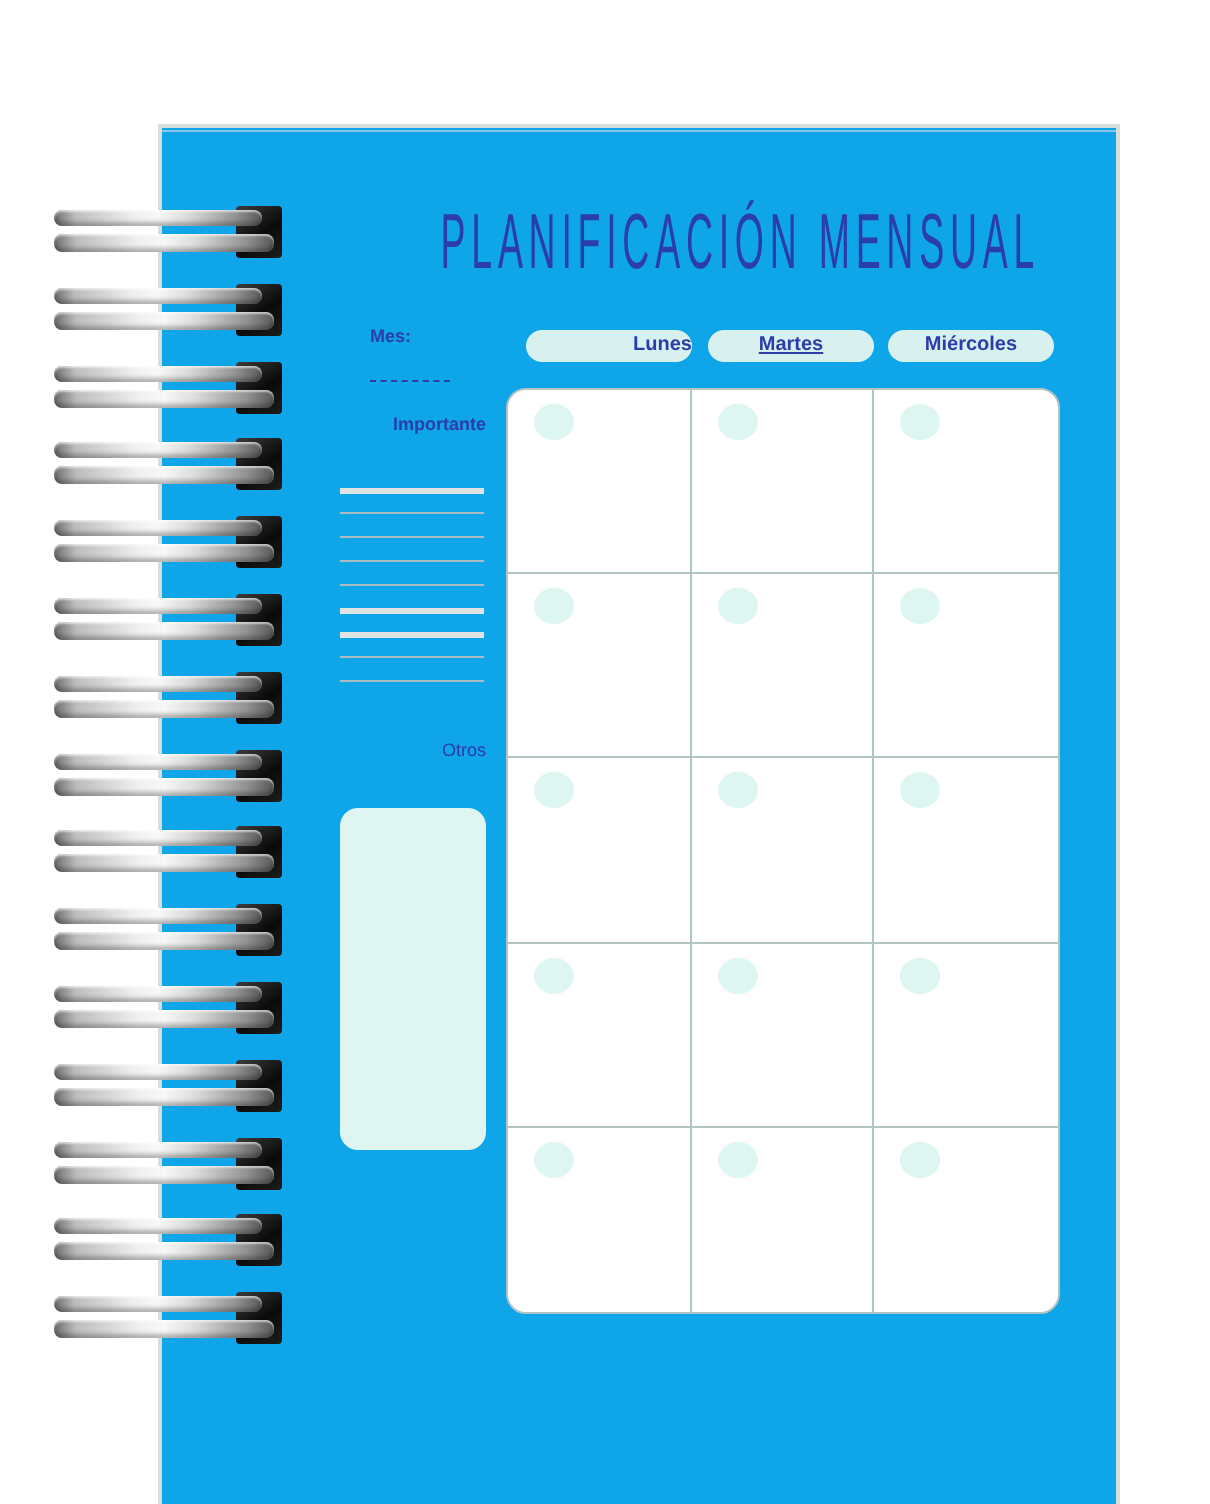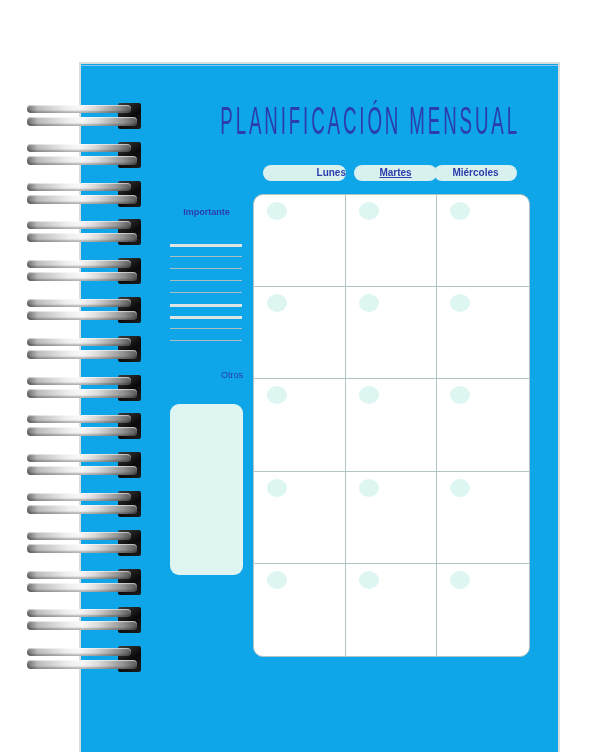--- a/index.html
+++ b/index.html
@@ -38,21 +38,21 @@
   }
   
   .mes-block{position:absolute;left:104px;top:94px;width:60px;}
   .mes-label{font-size:9px;font-weight:700;color:#2b3cab;}
   .mes-line{
     margin-top:14px;width:40px;height:0;
     border-bottom:1.5px dashed #2b3cab;
   }
   .importante-label{
     position:absolute;left:89px;top:143px;width:73px;
-    text-align:center;font-size:9px;font-weight:700;color:#2b3cab;
+    text-align:right;font-size:9px;font-weight:700;color:#2b3cab;
   }
   .notes-lines{position:absolute;left:89px;top:180px;width:72px;}
   .nline{width:100%;}
   .nline.thick{height:3px;background:#dde4e3;margin-bottom:9px;}
   .nline.thin{height:1px;background:#aabfbd;margin-bottom:11px;}
   .otros-label{
     position:absolute;left:89px;top:306px;width:73px;
     text-align:right;font-size:9px;font-weight:400;color:#2b3cab;
   }
   .otros-box{
@@ -62,21 +62,21 @@
   
   .day-headers{position:absolute;left:172px;top:101px;width:277px;height:16px;}
   .pill{
     position:absolute;top:0;width:83px;height:16px;
     background:#d9f1ee;border-radius:8px;
     text-align:center;line-height:16px;
     font-size:10px;font-weight:700;color:#2b3cab;
   }
   .pill:nth-child(1){left:10px;text-align:right;}
   .pill:nth-child(2){left:101px;text-decoration:underline;}
-  .pill:nth-child(3){left:181px;}
+  .pill:nth-child(3){left:191px;}
   
   .grid{
     position:absolute;left:172px;top:130px;width:277px;height:463px;
     border:1.5px solid #b2c4c3;border-radius:10px;
     box-sizing:border-box;overflow:hidden;
     display:grid;
     grid-template-columns:repeat(3,1fr);
     grid-template-rows:repeat(5,1fr);
     background:#ffffff;
   }
@@ -112,20 +112,24 @@
 <body>
 
 <div class="canvas">
 
   <div class="page">
 
     <div class="title-wrap">
       <span class="title-text">PLANIFICACIÓN MENSUAL</span>
     </div>
 
+    <div class="mes-block">
+      <span class="mes-label">Mes:</span>
+      <div class="mes-line"></div>
+    </div>
 
     <div class="importante-label">Importante</div>
 
     <div class="notes-lines" id="notes-lines">
         <div class="nline thick"></div>
         <div class="nline thin"></div>
         <div class="nline thin"></div>
         <div class="nline thin"></div>
         <div class="nline thin"></div>
         <div class="nline thick"></div>

